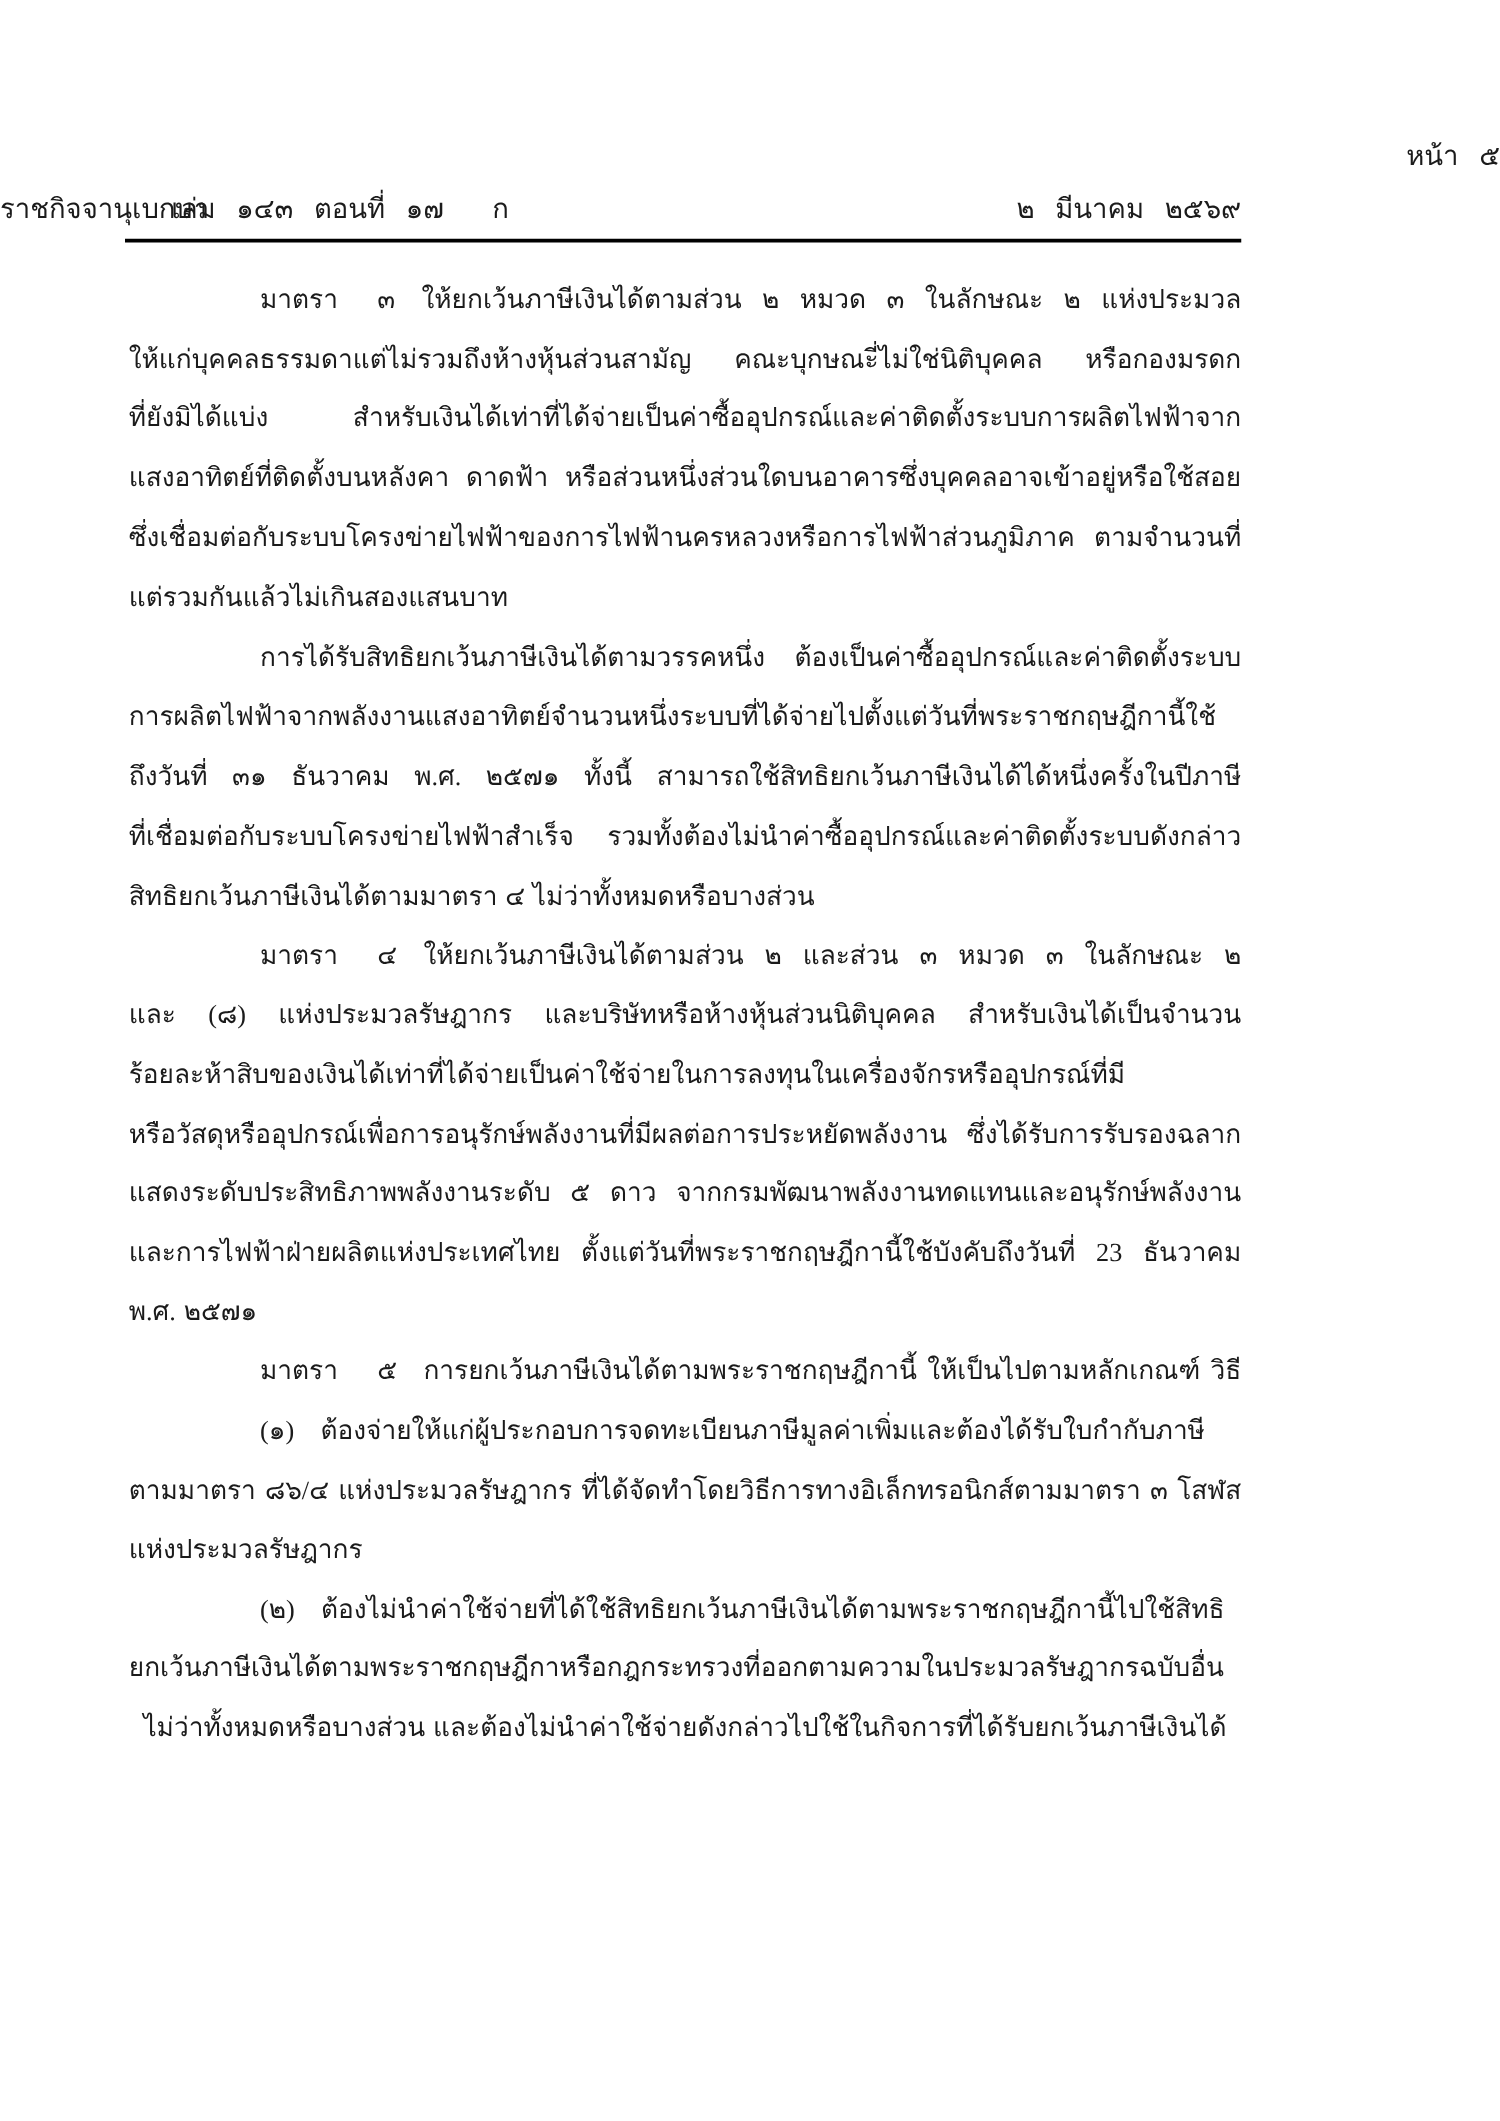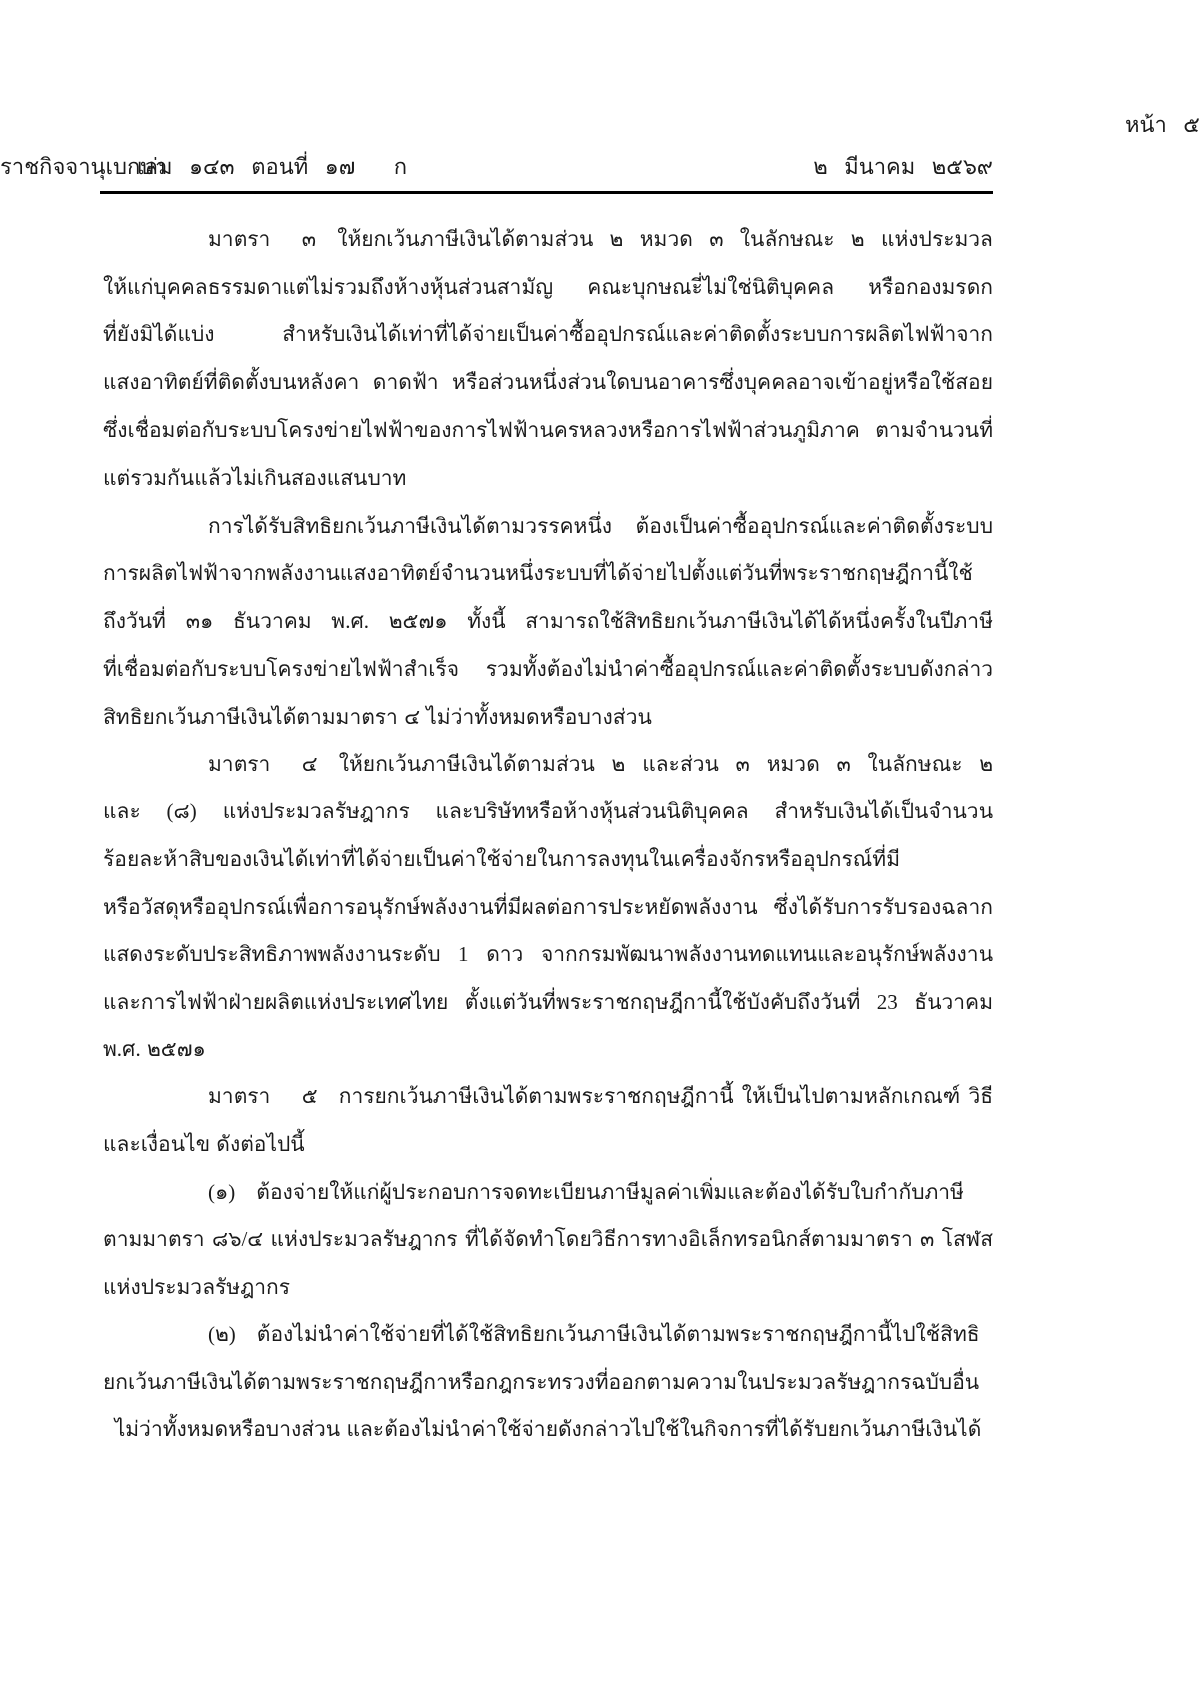--- a/index.html
+++ b/index.html
@@ -90,27 +90,26 @@
         <div class="line">การผลิตไฟฟ้าจากพลังงานแสงอาทิตย์จำนวนหนึ่งระบบที่ได้จ่ายไปตั้งแต่วันที่พระราชกฤษฎีกานี้ใช้บังคับ</div>
         <div class="line">ถึงวันที่ ๓๑ ธันวาคม พ.ศ. ๒๕๗๑ ทั้งนี้ สามารถใช้สิทธิยกเว้นภาษีเงินได้ได้หนึ่งครั้งในปีภาษี</div>
         <div class="line">ที่เชื่อมต่อกับระบบโครงข่ายไฟฟ้าสำเร็จ รวมทั้งต้องไม่นำค่าซื้ออุปกรณ์และค่าติดตั้งระบบดังกล่าวไปใช้</div>
         <div class="line last">สิทธิยกเว้นภาษีเงินได้ตามมาตรา ๔ ไม่ว่าทั้งหมดหรือบางส่วน</div>
       </div>
       <div class="paragraph">
         <div class="line first">มาตรา  ๔ ให้ยกเว้นภาษีเงินได้ตามส่วน ๒ และส่วน ๓ หมวด ๓ ในลักษณะ ๒</div>
         <div class="line">และ (๘) แห่งประมวลรัษฎากร และบริษัทหรือห้างหุ้นส่วนนิติบุคคล สำหรับเงินได้เป็นจำนวน</div>
         <div class="line">ร้อยละห้าสิบของเงินได้เท่าที่ได้จ่ายเป็นค่าใช้จ่ายในการลงทุนในเครื่องจักรหรืออุปกรณ์ที่มีประสิทธิภาพสูง</div>
         <div class="line">หรือวัสดุหรืออุปกรณ์เพื่อการอนุรักษ์พลังงานที่มีผลต่อการประหยัดพลังงาน ซึ่งได้รับการรับรองฉลาก</div>
-        <div class="line">แสดงระดับประสิทธิภาพพลังงานระดับ 1 ดาว จากกรมพัฒนาพลังงานทดแทนและอนุรักษ์พลังงาน</div>
+        <div class="line">แสดงระดับประสิทธิภาพพลังงานระดับ ๕ ดาว จากกรมพัฒนาพลังงานทดแทนและอนุรักษ์พลังงาน</div>
         <div class="line">และการไฟฟ้าฝ่ายผลิตแห่งประเทศไทย ตั้งแต่วันที่พระราชกฤษฎีกานี้ใช้บังคับถึงวันที่ 23 ธันวาคม</div>
         <div class="line last">พ.ศ. ๒๕๗๑</div>
       </div>
       <div class="paragraph">
         <div class="line first">มาตรา  ๕ การยกเว้นภาษีเงินได้ตามพระราชกฤษฎีกานี้ ให้เป็นไปตามหลักเกณฑ์ วิธีการ</div>
-        <div class="line last">และเงื่อนไข ดังต่อไปนี้</div>
       </div>
       <div class="paragraph">
         <div class="line first">(๑) ต้องจ่ายให้แก่ผู้ประกอบการจดทะเบียนภาษีมูลค่าเพิ่มและต้องได้รับใบกำกับภาษี</div>
         <div class="line">ตามมาตรา ๘๖/๔ แห่งประมวลรัษฎากร ที่ได้จัดทำโดยวิธีการทางอิเล็กทรอนิกส์ตามมาตรา ๓ โสฬส</div>
         <div class="line last">แห่งประมวลรัษฎากร</div>
       </div>
       <div class="paragraph">
         <div class="line first">(๒) ต้องไม่นำค่าใช้จ่ายที่ได้ใช้สิทธิยกเว้นภาษีเงินได้ตามพระราชกฤษฎีกานี้ไปใช้สิทธิ</div>
         <div class="line">ยกเว้นภาษีเงินได้ตามพระราชกฤษฎีกาหรือกฎกระทรวงที่ออกตามความในประมวลรัษฎากรฉบับอื่น</div>
         <div class="line last">ไม่ว่าทั้งหมดหรือบางส่วน และต้องไม่นำค่าใช้จ่ายดังกล่าวไปใช้ในกิจการที่ได้รับยกเว้นภาษีเงินได้นิติบุคคล</div>

